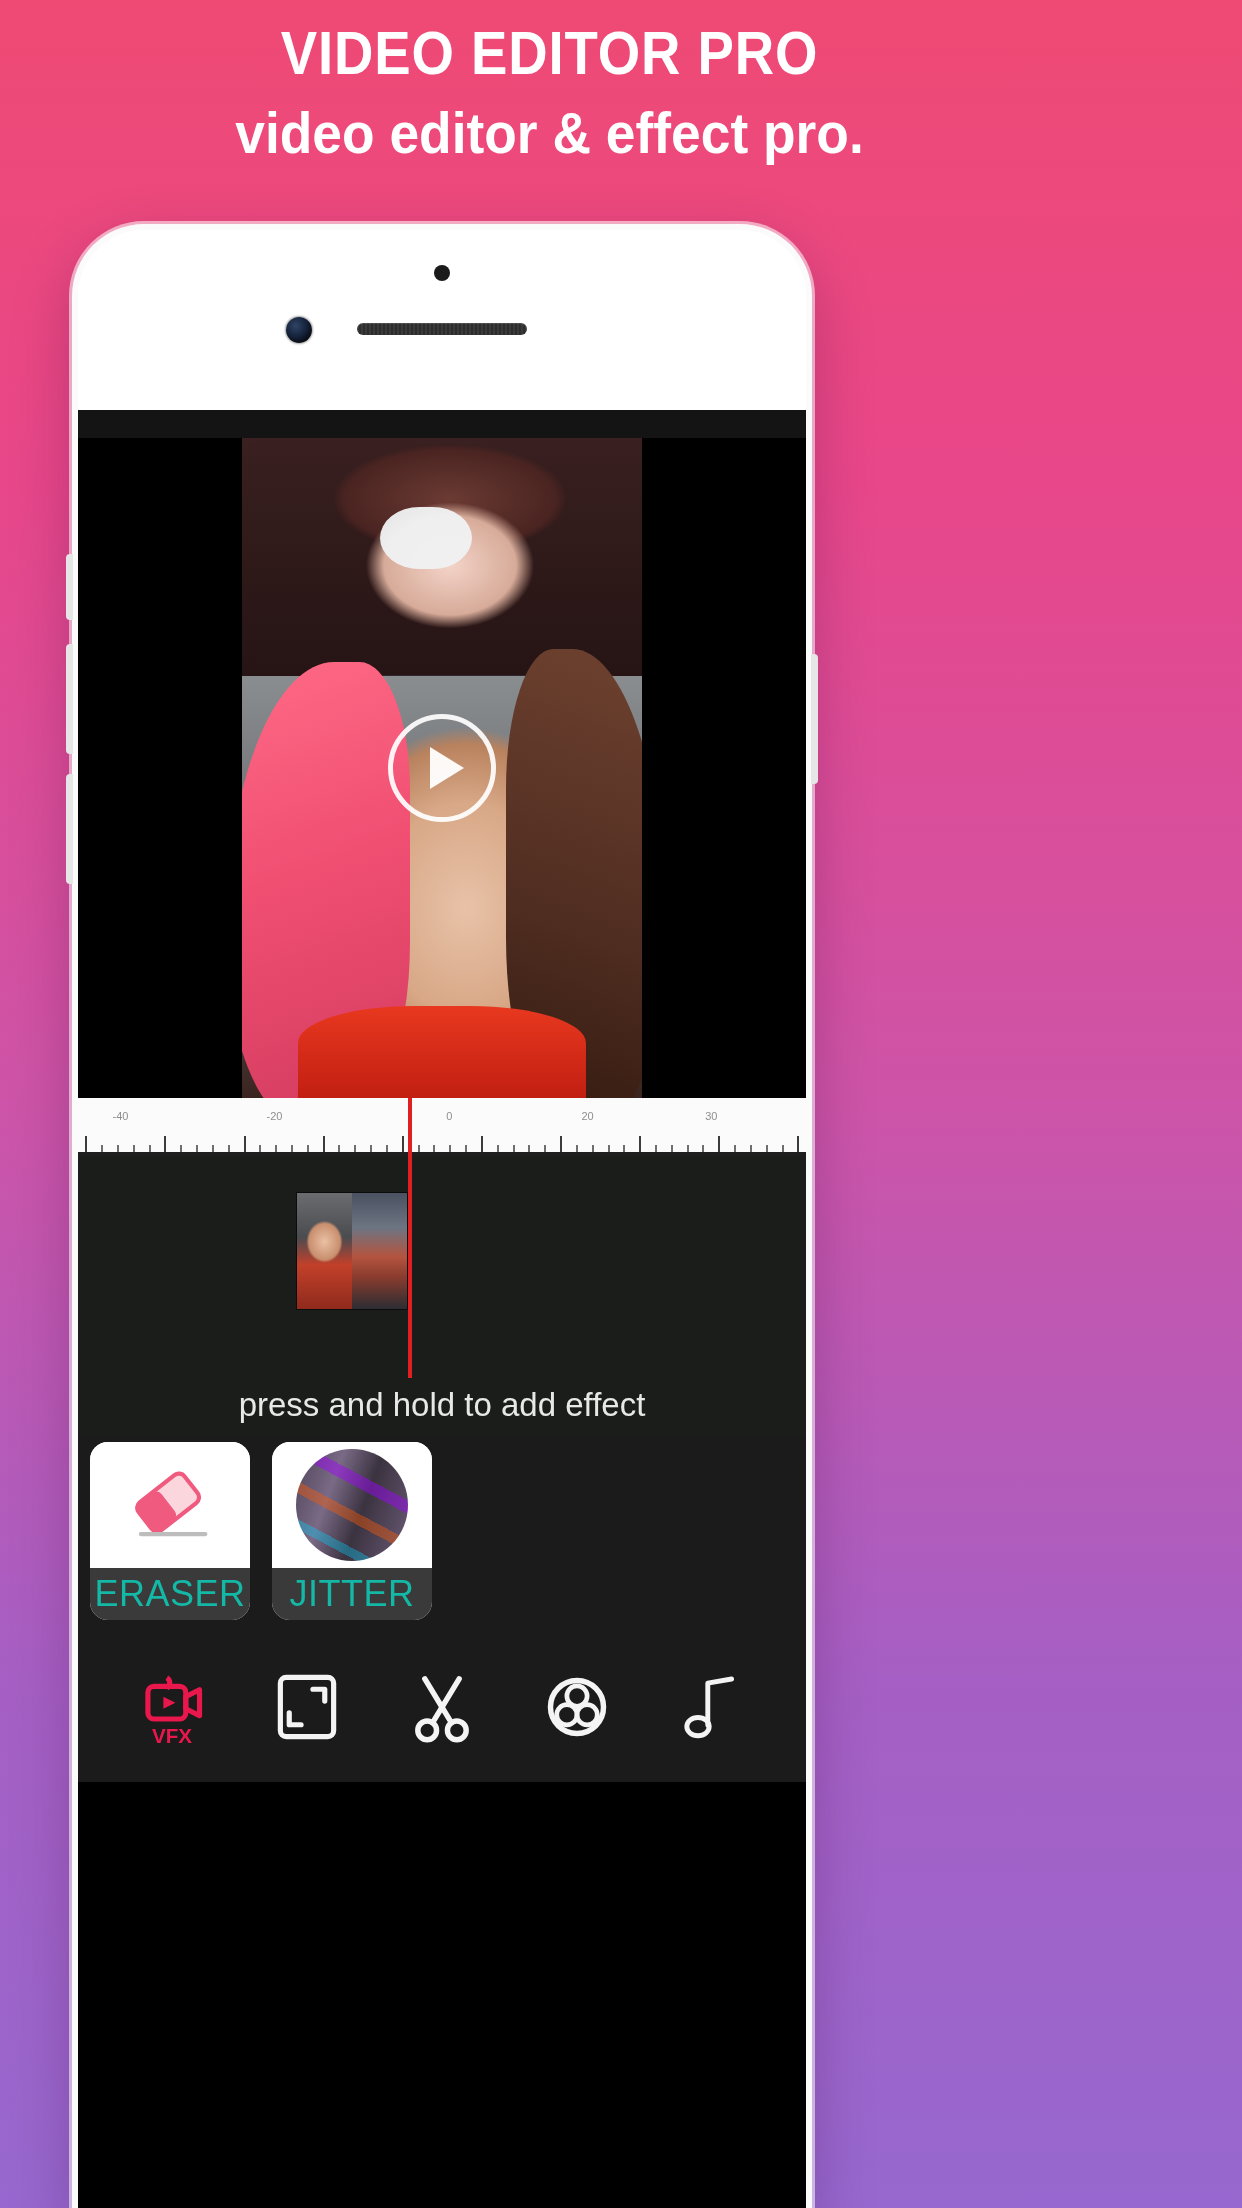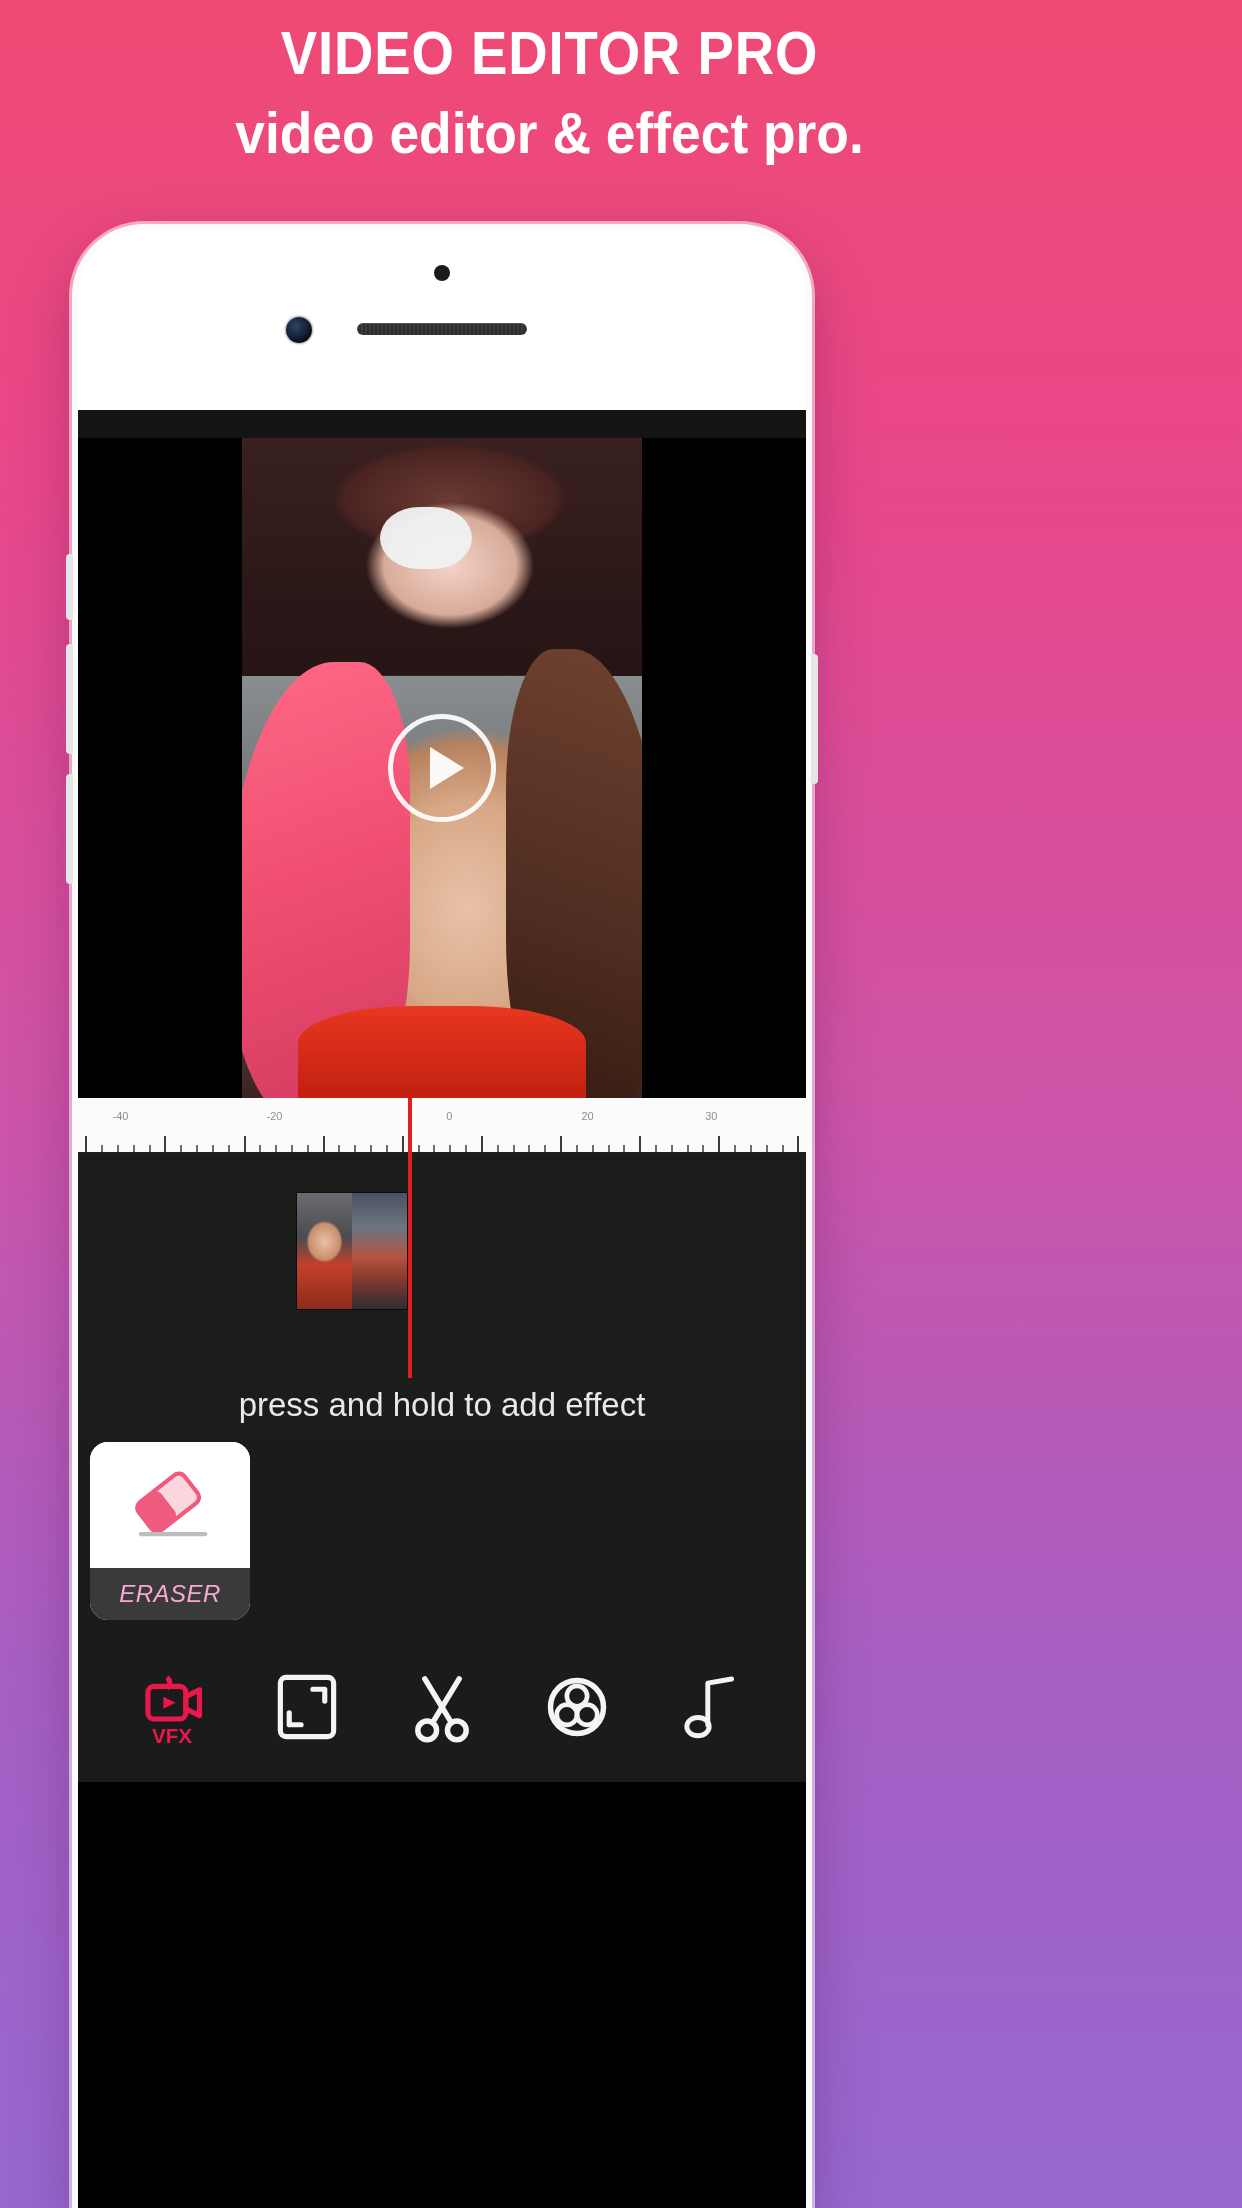--- a/index.html
+++ b/index.html
@@ -217,24 +217,23 @@
   .chip{
     width:160px; flex:0 0 160px; height:178px;
     border-radius:18px; overflow:hidden;
     background:#ffffff; display:flex; flex-direction:column;
   }
   .chip-img{
     flex:1; display:flex; align-items:center; justify-content:center;
     background:#fff;
   }
   .chip-label{
-    height:52px; background:#3a3a3a; color:#f9a8d4;
-    font-size:24px; display:flex; align-items:center; justify-content:center;
+    height:52px; background:#3a3a3a; color:#14b8a6;
+    font-size:36px; display:flex; align-items:center; justify-content:center;
     letter-spacing:.5px;
-    font-style:italic;
   }
   .thumb{
     width:112px; height:112px; border-radius:50%;
   }
   .th-jitter{
     background:
       linear-gradient(28deg, rgba(255,0,180,.55) 0 9%, transparent 9% 19%, rgba(0,210,255,.35) 19% 25%, transparent 25% 40%, rgba(255,90,0,.40) 40% 47%, transparent 47% 62%, rgba(160,0,255,.45) 62% 70%, transparent 70% 100%),
       linear-gradient(110deg,#4e4357 0%,#7a6a86 32%,#3b3340 58%,#6b5b77 100%);
   }
   .th-jitter2{
@@ -378,20 +377,26 @@
                 <rect x="22" y="30" width="56" height="34" rx="7" fill="#fbd7dd"></rect>
                 <rect x="22" y="30" width="28" height="34" rx="7" fill="#ef5a7e"></rect>
                 <rect x="22" y="30" width="56" height="34" rx="7" fill="none" stroke="#ef5a7e" stroke-width="4"></rect>
               </g>
               <path d="M22 78 L84 78" stroke="#bdbdbd" stroke-width="4" stroke-linecap="round"></path>
             </svg>
           </div>
           <div class="chip-label">ERASER</div>
         </div>
 
+        <div class="chip">
+          <div class="chip-img">
+            <div class="thumb th-jitter"></div>
+          </div>
+          <div class="chip-label">JITTER</div>
+        </div>
 
 
 
       </div>
 
       <div class="toolbar">
 
         <div class="tb-item">
           <svg width="86" height="86" viewBox="0 0 100 100" aria-hidden="true">
             <rect x="22" y="26" width="44" height="38" rx="7" fill="none" stroke="#e8174c" stroke-width="6"></rect>

